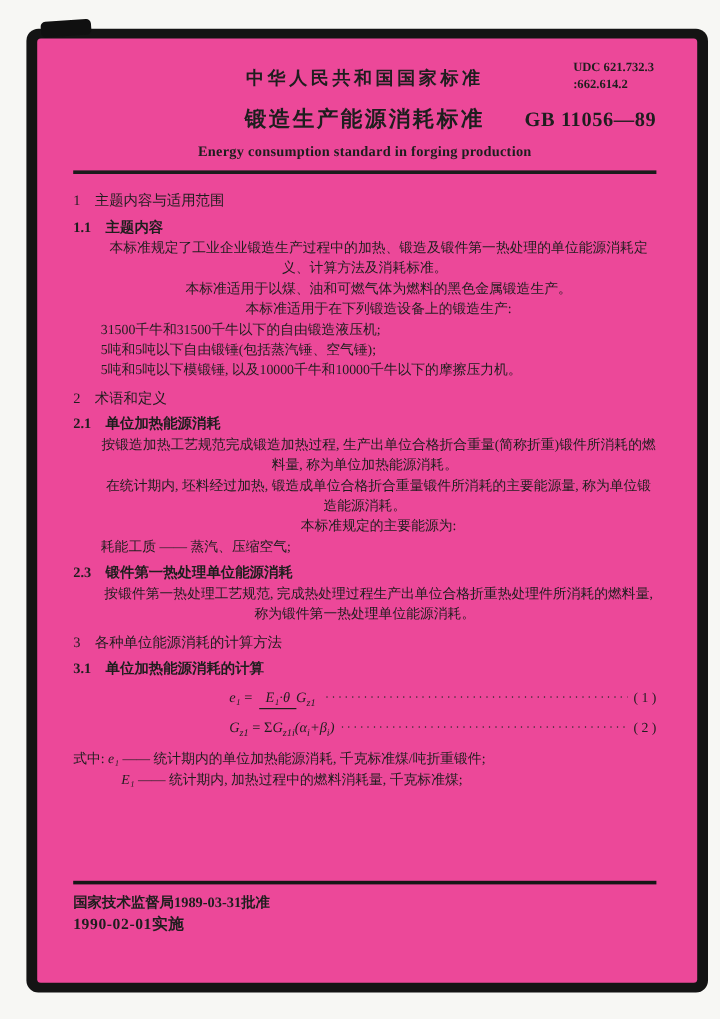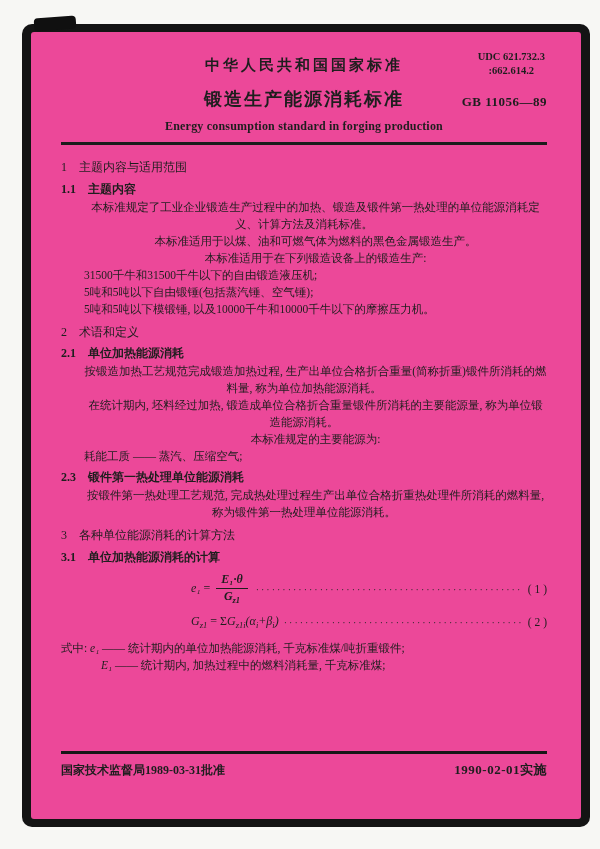--- a/index.html
+++ b/index.html
@@ -35,67 +35,68 @@
   }
   
   .header-top { position: relative; }
   .std-label {
     text-align: center; font-weight: bold;
     font-size: 15px; letter-spacing: 3px;
   }
   .udc {
     position: absolute; right: 2px; top: -6px;
     font-size: 10.5px; font-weight: bold; line-height: 1.35;
-    text-align: center; white-space: nowrap;
+    text-align: left; white-space: nowrap;
   }
   .title-row { position: relative; margin-top: 12px; text-align: center; }
   .doc-title { font-size: 18px; font-weight: bold; letter-spacing: 2px; }
   .gb-code {
     position: absolute; right: 0; bottom: 1px;
-    font-size: 13px; font-weight: bold; letter-spacing: 0.5px;
+    font-size: 17px; font-weight: bold; letter-spacing: 0.5px;
   }
   .english-title {
     text-align: center; font-weight: bold;
     font-size: 12px; margin-top: 8px; letter-spacing: 0.2px;
   }
   .header-rule { height: 3px; background: #1b1b1b; margin-top: 8px; }
   
   main { flex: 1; min-height: 0; font-size: 11.5px; line-height: 1.48; margin-top: 8px; overflow: hidden; }
   .line { min-height: 17px; }
   .line.h1 { font-weight: normal; margin-top: 6px; font-size: 12px; }
   .line.h2 { font-weight: bold; margin-top: 4px; font-size: 12px; }
   .line.p  { text-indent: 2em; text-align: center; }
   .line.li { padding-left: 2em; }
   
   .equation { display: flex; align-items: center; margin: 7px 0 3px 0; padding-left: 130px; }
   .eq-body { white-space: nowrap; font-size: 12px; }
   .eq-body i, .def-var { font-style: italic; }
   sub { font-size: 8.5px; font-style: italic; }
   .frac {
-    display: inline-flex; flex-direction: column; align-items: center;
-    vertical-align: middle; margin: 0 3px; line-height: 1.15; font-weight: bold;
+    display: inline-flex; align-items: center;
+    vertical-align: middle; margin: 0 3px; line-height: 1.15;
   }
   .frac .num { border-bottom: 1px solid #1e1e1e; padding: 0 5px 1px; text-align: center; }
   .frac .den { padding-top: 1px; }
   .leader {
     flex: 1; overflow: hidden; white-space: nowrap;
     margin: 0 5px; letter-spacing: 2px; font-size: 10px; color: #2a2a2a;
   }
   .eq-no { font-size: 11.5px; white-space: nowrap; }
   
   .definitions { margin-top: 8px; }
   .def-line { min-height: 17px; }
   .def-line.indent { padding-left: 40px; }
   
   footer { margin-top: auto; }
   .footer-rule { height: 3.5px; background: #161616; margin-bottom: 7px; }
   .footer-row {
     display: flex; justify-content: space-between; align-items: baseline;
     font-weight: bold; font-size: 12px;
     margin-bottom: 30px;
+    flex-direction: column;
   }
   .footer-right { font-size: 13px; letter-spacing: 0.5px; }
 </style>
 </head>
 <body>
 
 <div class="frame">
   <div class="notch"></div>
   <div class="page">
 

